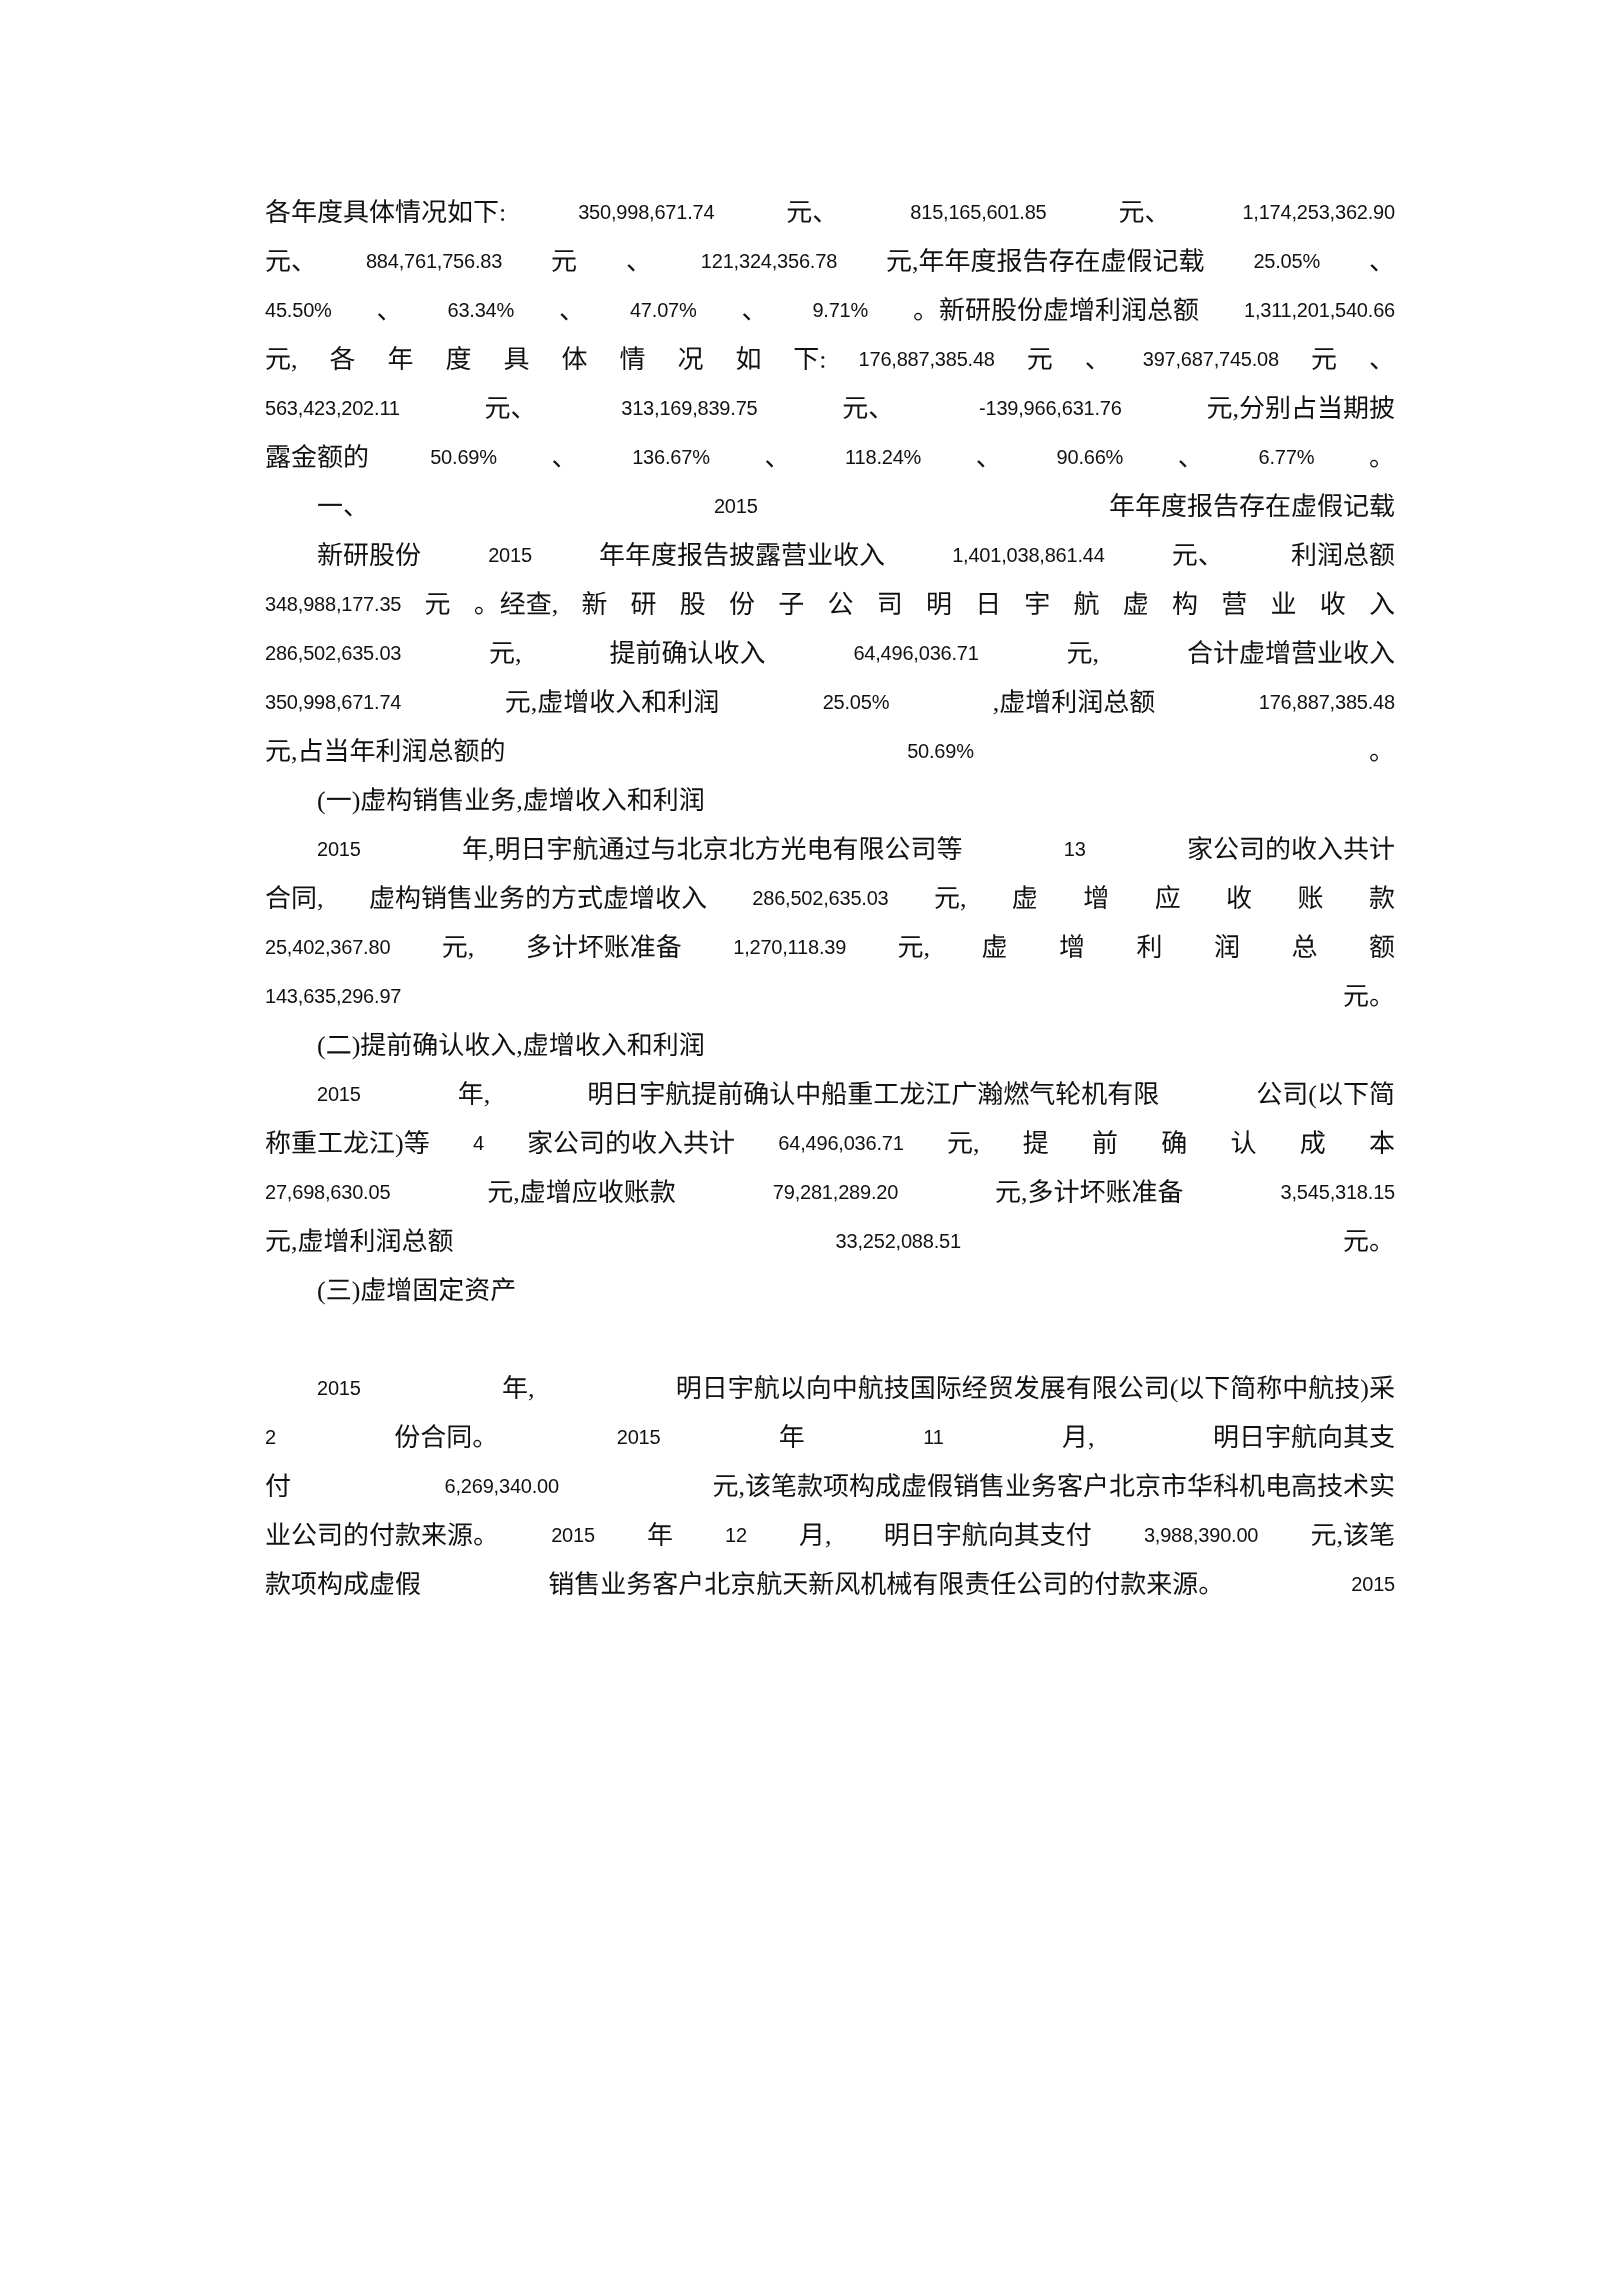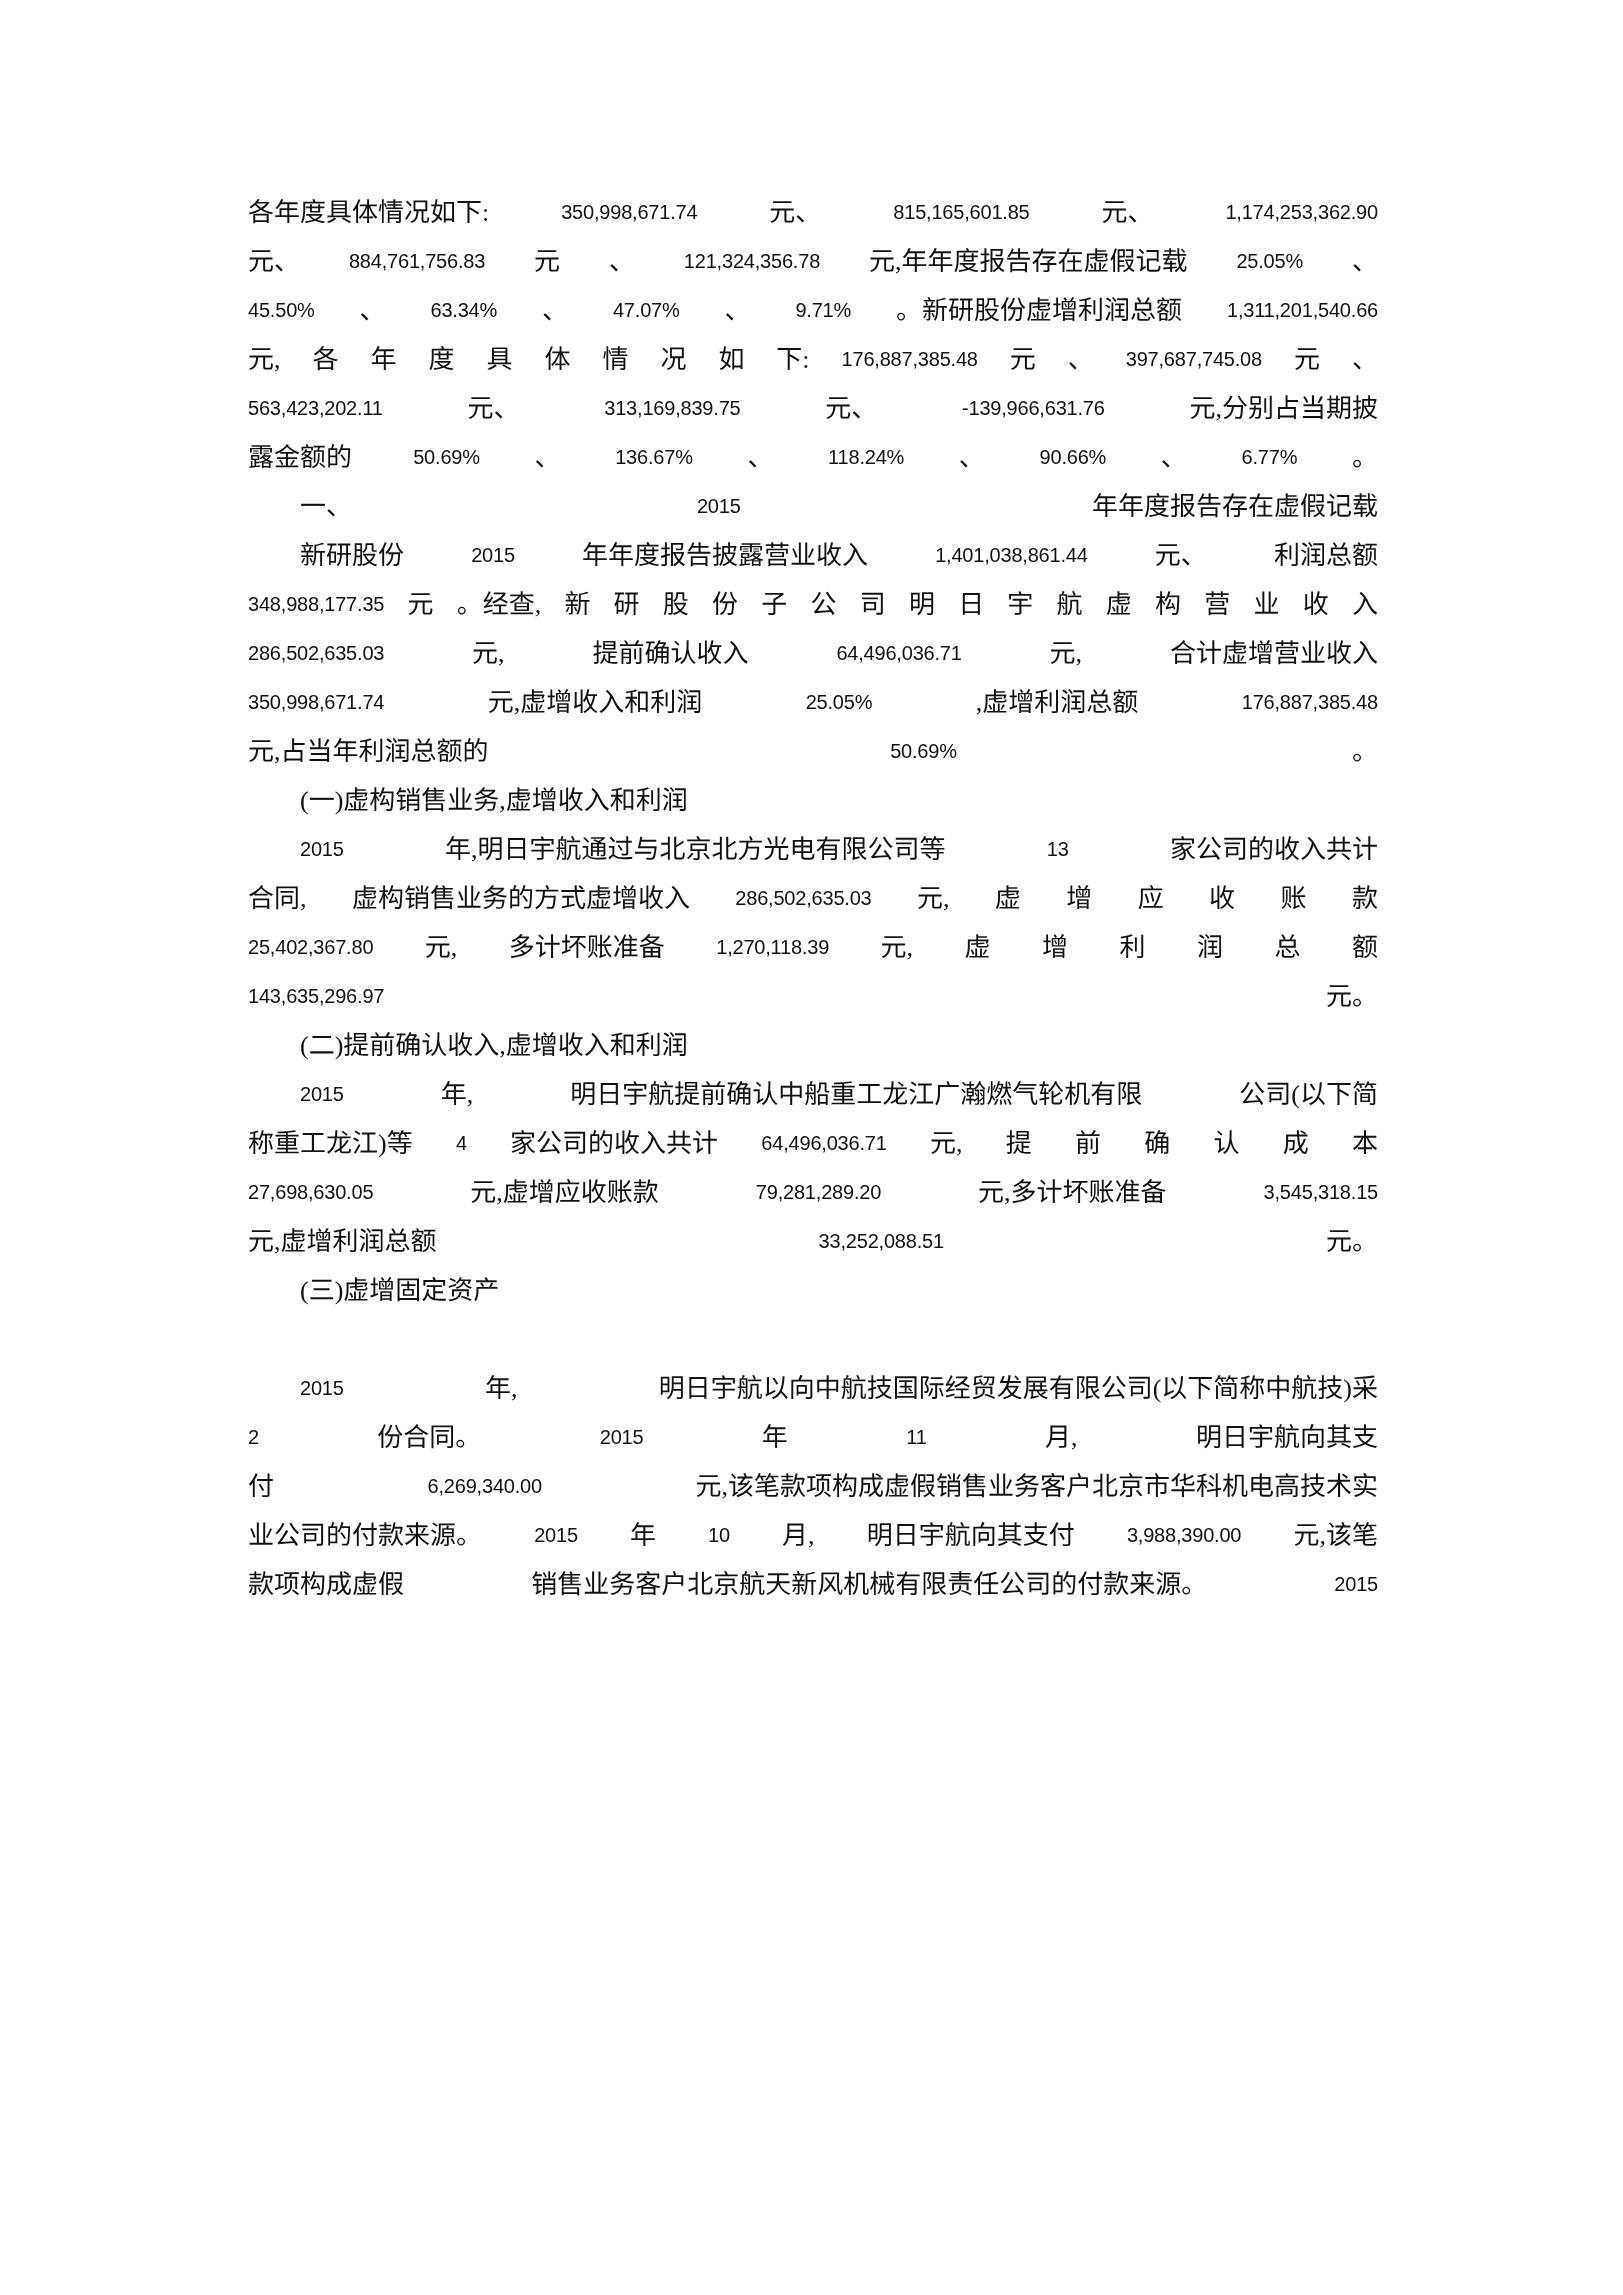--- a/index.html
+++ b/index.html
@@ -35,20 +35,21 @@
   
   .line {
     display: flex;
     width: 100%;
     font-size: 26px;
     line-height: 49px;
     height: 49px;
     white-space: pre;
     color: #111111;
     letter-spacing: 0;
+    margin-left: 17px;
   }
 
   
   .line.justify {
     justify-content: space-between;
   }
   .line.flush {
     justify-content: space-between;
   }
   .line.indent {
@@ -105,17 +106,17 @@
       <div class="line flush indent"><span class="seg cjk">(二)提前确认收入,虚增收入和利润</span></div>
       <div class="line justify indent"><span class="seg num">2015</span><span class="seg cjk">年,</span><span class="seg cjk">明日宇航提前确认中船重工龙江广瀚燃气轮机有限</span><span class="seg cjk">公司(以下简</span></div>
       <div class="line justify"><span class="seg cjk">称重工龙江)等</span><span class="seg num">4</span><span class="seg cjk">家公司的收入共计</span><span class="seg num">64,496,036.71</span><span class="seg cjk">元,</span><span class="seg cjk">提</span><span class="seg cjk">前</span><span class="seg cjk">确</span><span class="seg cjk">认</span><span class="seg cjk">成</span><span class="seg cjk">本</span></div>
       <div class="line justify"><span class="seg num">27,698,630.05</span><span class="seg cjk">元,虚增应收账款</span><span class="seg num">79,281,289.20</span><span class="seg cjk">元,多计坏账准备</span><span class="seg num">3,545,318.15</span></div>
       <div class="line flush"><span class="seg cjk">元,虚增利润总额 </span><span class="seg num">33,252,088.51</span><span class="seg cjk"> 元。</span></div>
       <div class="line flush indent"><span class="seg cjk">(三)虚增固定资产</span></div>
       <div class="gap-block"></div>
       <div class="line justify indent"><span class="seg num">2015</span><span class="seg cjk">年,</span><span class="seg cjk">明日宇航以向中航技国际经贸发展有限公司(以下简称中航技)采</span></div>
       <div class="line justify"><span class="seg num">2</span><span class="seg cjk">份合同。</span><span class="seg num">2015</span><span class="seg cjk">年</span><span class="seg num">11</span><span class="seg cjk">月,</span><span class="seg cjk">明日宇航向其支</span></div>
       <div class="line justify"><span class="seg cjk">付</span><span class="seg num">6,269,340.00</span><span class="seg cjk">元,该笔款项构成虚假销售业务客户北京市华科机电高技术实</span></div>
-      <div class="line justify"><span class="seg cjk">业公司的付款来源。</span><span class="seg num">2015</span><span class="seg cjk">年</span><span class="seg num">10</span><span class="seg cjk">月,</span><span class="seg cjk">明日宇航向其支付</span><span class="seg num">3,988,390.00</span><span class="seg cjk">元,该笔</span></div>
+      <div class="line justify"><span class="seg cjk">业公司的付款来源。</span><span class="seg num">2015</span><span class="seg cjk">年</span><span class="seg num">12</span><span class="seg cjk">月,</span><span class="seg cjk">明日宇航向其支付</span><span class="seg num">3,988,390.00</span><span class="seg cjk">元,该笔</span></div>
       <div class="line justify"><span class="seg cjk">款项构成虚假</span><span class="seg cjk">销售业务客户北京航天新风机械有限责任公司的付款来源。</span><span class="seg num">2015</span></div>
     </div>
 </div>
 
 
 </body></html>

